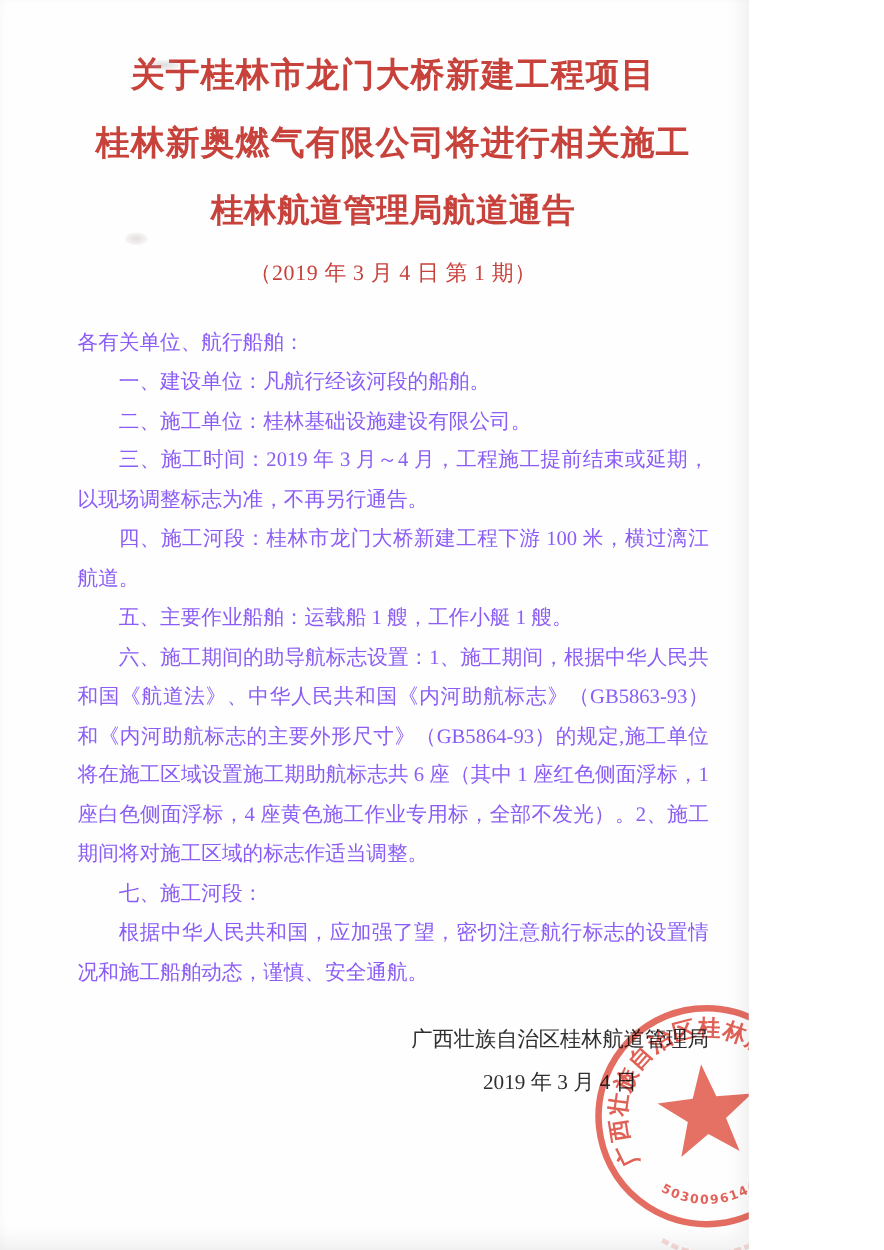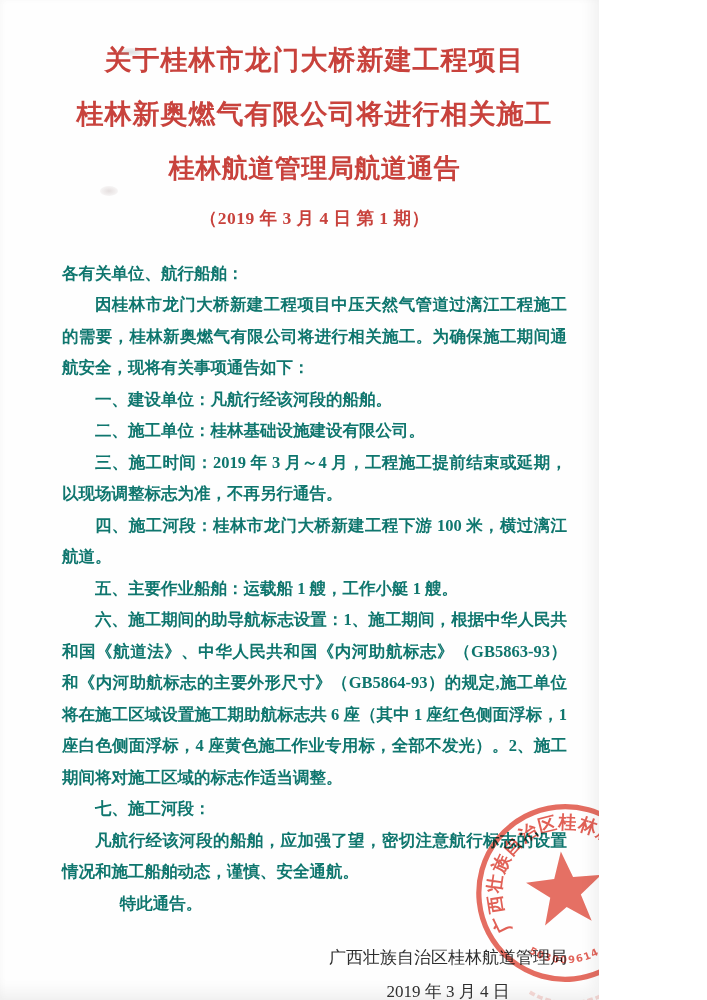--- a/index.html
+++ b/index.html
@@ -31,31 +31,30 @@
     margin: 13px 0 24px 0;
     font-size: 26px;
     font-weight: 700;
     color: #c8423c;
     letter-spacing: 0.5px;
     line-height: 1.05;
   }
   .issue-line {
     margin: 0 0 28px 0;
     font-size: 17.5px;
-    font-weight: 700;
+    font-weight: 400;
     color: #c8423c;
     letter-spacing: 0.5px;
   }
   
   .content {
-    color: #0f766e;
+    color: #8b5cf6;
     font-size: 16.5px;
     line-height: 31.5px;
     text-align: justify;
-    font-weight: bold;
   }
   .content p { margin: 0; }
   .indent-2 { text-indent: 2em; }
   .closing { text-indent: 3.5em; }
   
   .sign-block {
     margin: 22px 0 0 auto;
     width: max-content;
     text-align: center;
     color: #2f2f2f;
@@ -116,30 +115,28 @@
 
   <header class="titles">
     <h1 class="title-line">关于桂林市龙门大桥新建工程项目</h1>
     <h1 class="title-line">桂林新奥燃气有限公司将进行相关施工</h1>
     <h2 class="subtitle">桂林航道管理局航道通告</h2>
     <div class="issue-line">（2019 年 3 月 4 日 第 1 期）</div>
   </header>
 
   <main class="content">
     <p class="salutation">各有关单位、航行船舶：</p>
-    <p class="indent-2">因桂林市龙门大桥新建工程项目中压天然气管道过漓江工程施工的需要，桂林新奥燃气有限公司将进行相关施工。为确保施工期间通航安全，现将有关事项通告如下：</p>
     <p class="indent-2">一、建设单位：凡航行经该河段的船舶。</p>
     <p class="indent-2">二、施工单位：桂林基础设施建设有限公司。</p>
     <p class="indent-2">三、施工时间：2019 年 3 月～4 月，工程施工提前结束或延期，以现场调整标志为准，不再另行通告。</p>
     <p class="indent-2">四、施工河段：桂林市龙门大桥新建工程下游 100 米，横过漓江航道。</p>
     <p class="indent-2">五、主要作业船舶：运载船 1 艘，工作小艇 1 艘。</p>
     <p class="indent-2">六、施工期间的助导航标志设置：1、施工期间，根据中华人民共和国《航道法》、中华人民共和国《内河助航标志》（GB5863-93）和《内河助航标志的主要外形尺寸》（GB5864-93）的规定,施工单位将在施工区域设置施工期助航标志共 6 座（其中 1 座红色侧面浮标，1 座白色侧面浮标，4 座黄色施工作业专用标，全部不发光）。2、施工期间将对施工区域的标志作适当调整。</p>
     <p class="indent-2">七、施工河段：</p>
-    <p class="indent-2">凡航行经该河段的船舶，应加强了望，密切注意航行标志的设置情况和施工船舶动态，谨慎、安全通航。</p>
-    <p class="closing">特此通告。</p>
+    <p class="indent-2">根据中华人民共和国，应加强了望，密切注意航行标志的设置情况和施工船舶动态，谨慎、安全通航。</p>
   </main>
 
   <div class="sign-block">
     <div>广西壮族自治区桂林航道管理局</div>
     <div>2019 年 3 月 4 日</div>
   </div>
 
   <svg class="seal" width="190" height="205" viewBox="0 0 200 216" aria-hidden="true">
     <defs>
       <path id="arcTop" d="M 38.4,128.8 A 68,68 0 1 1 161.6,128.7" fill="none"></path>

